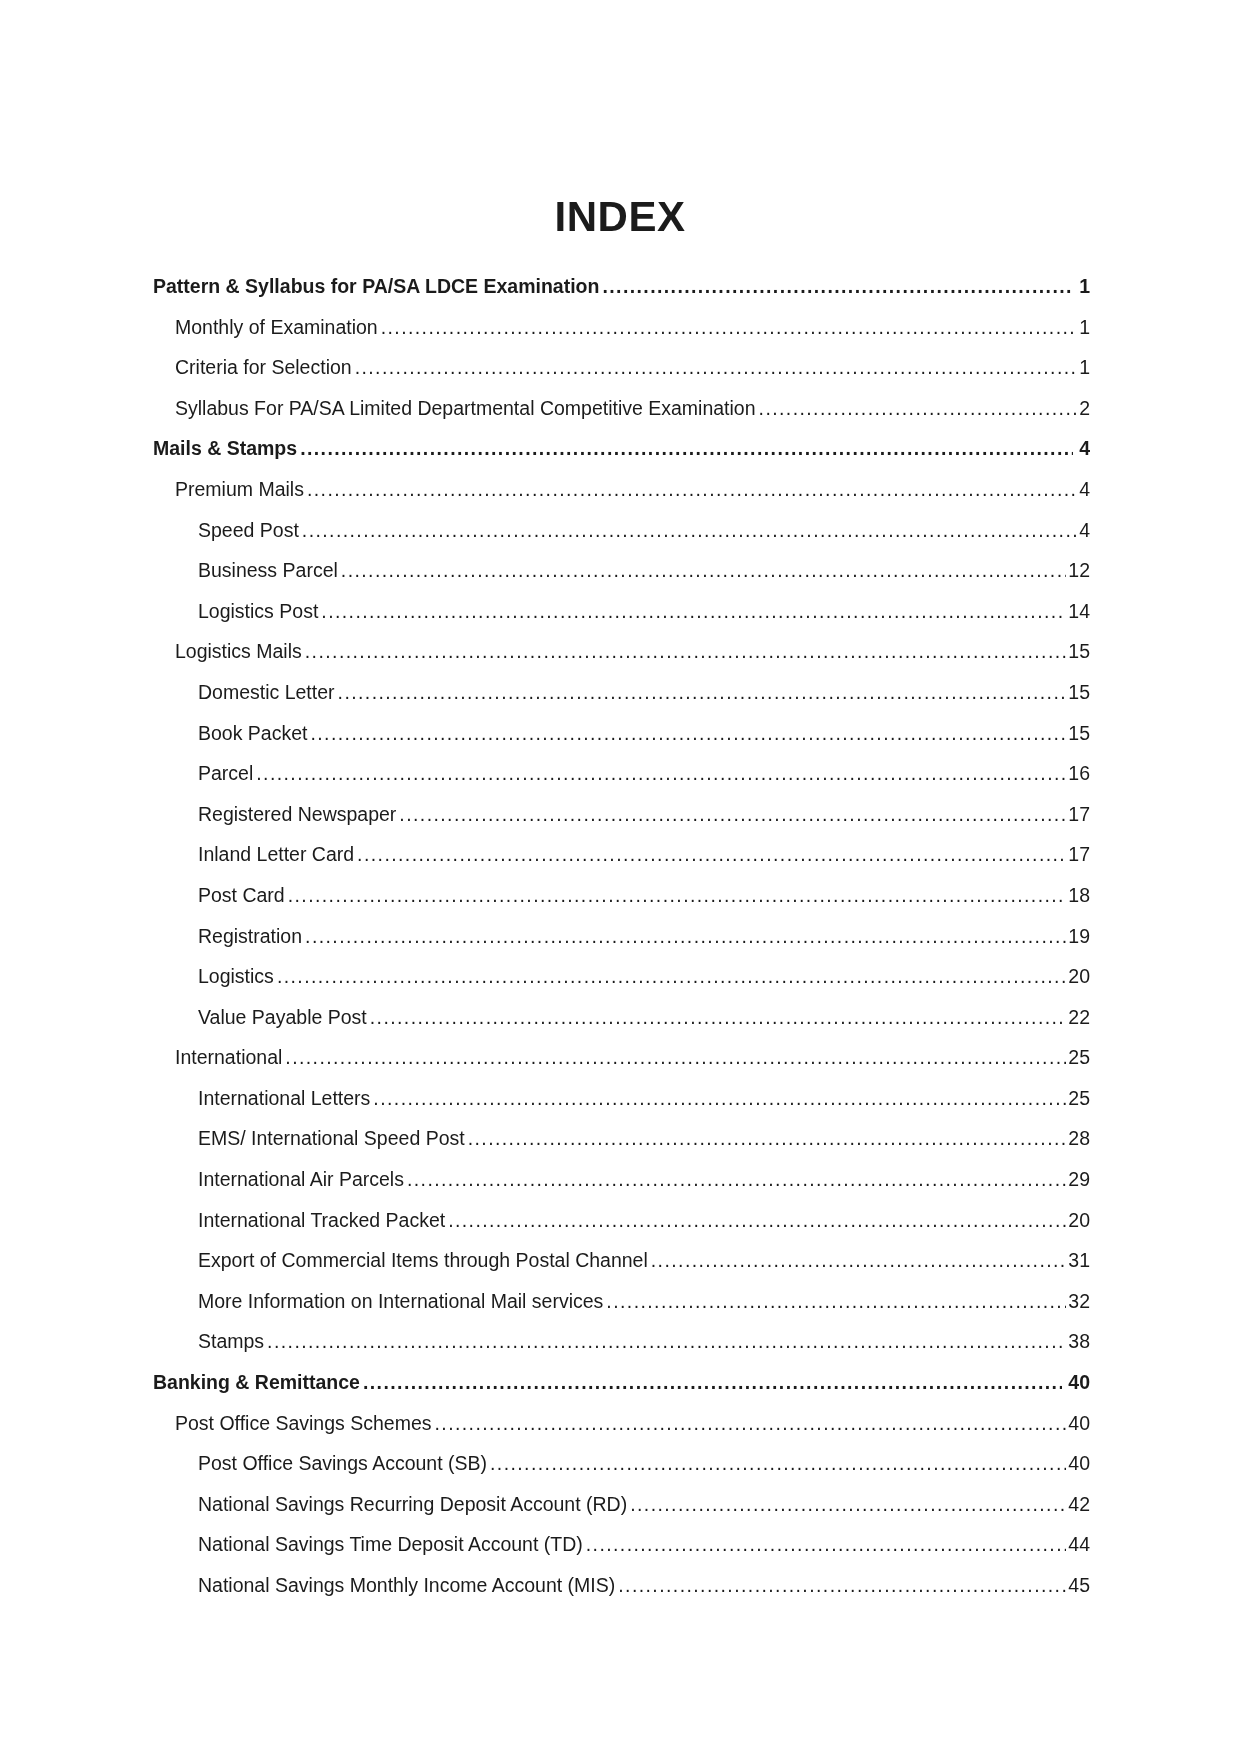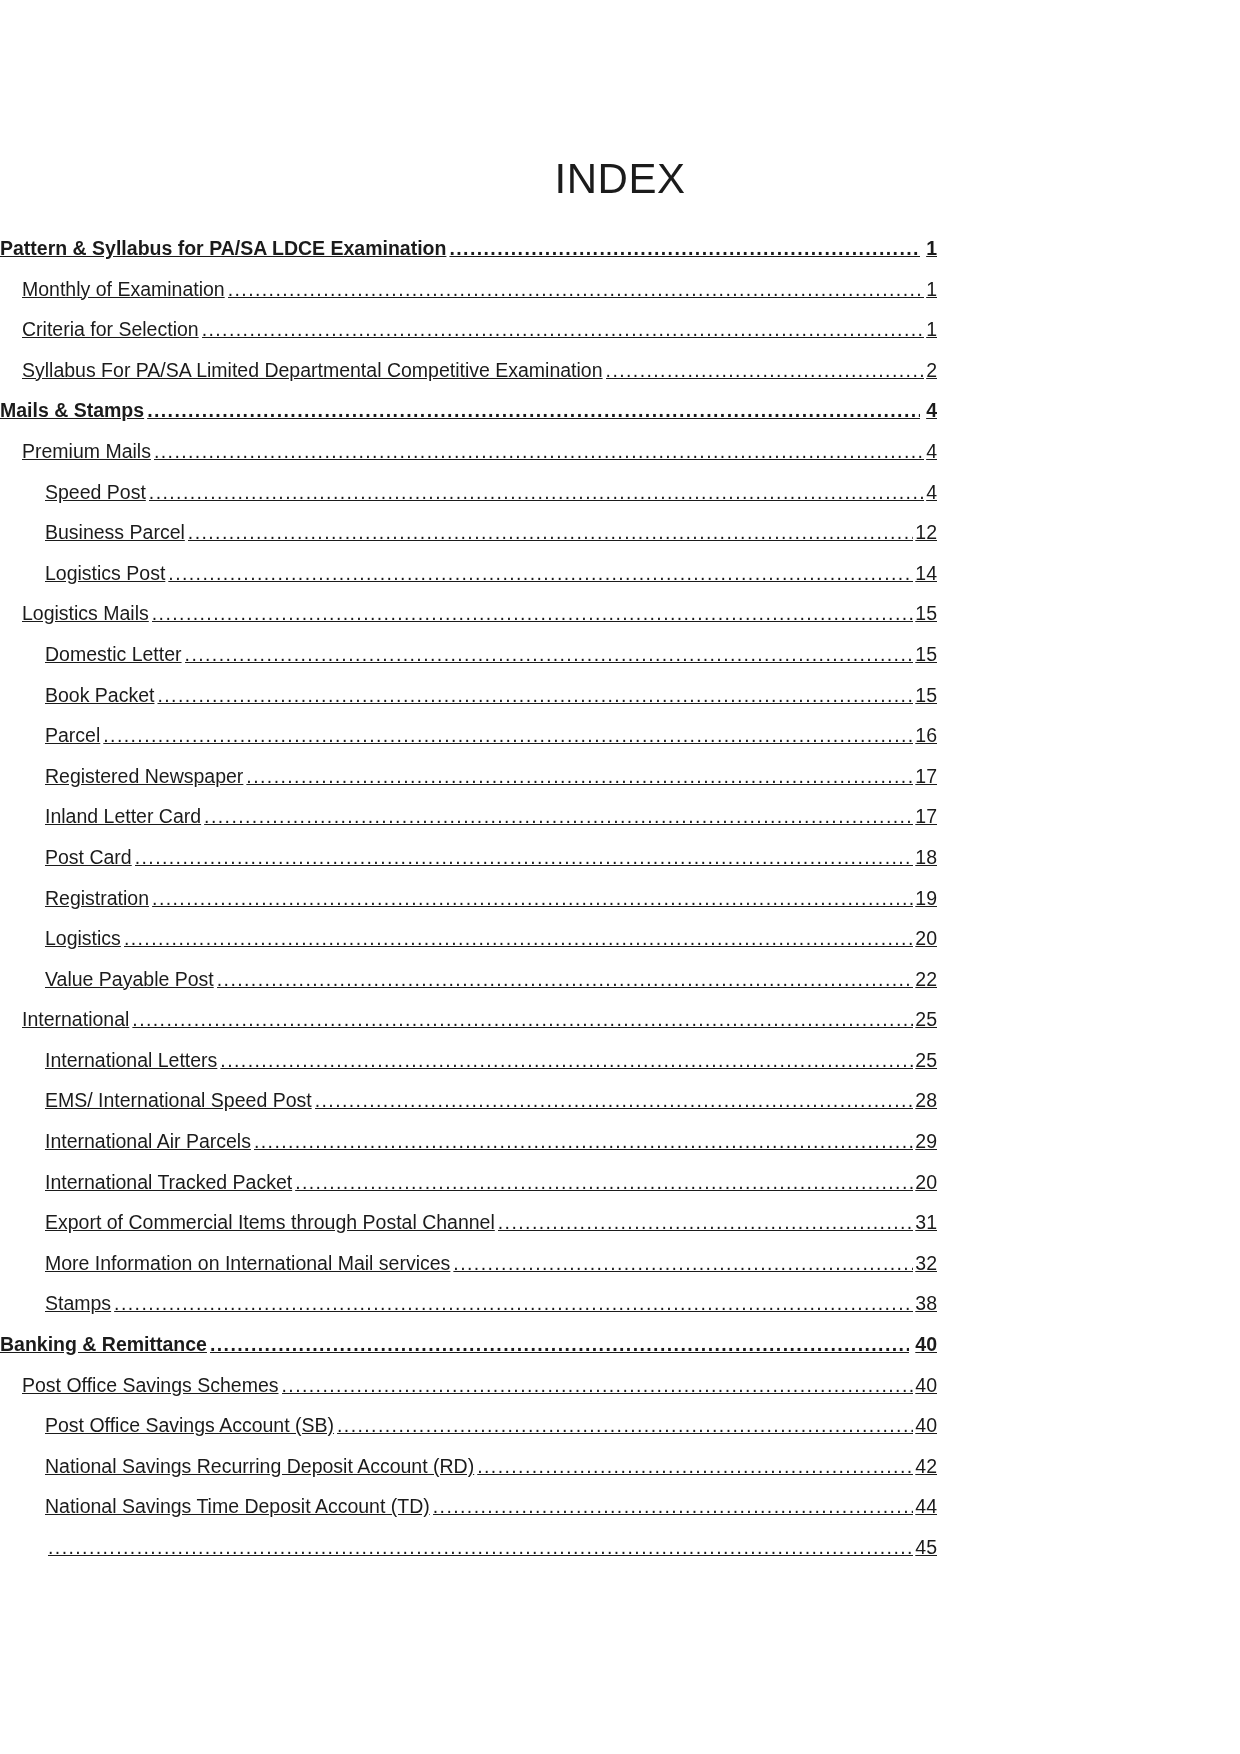--- a/index.html
+++ b/index.html
@@ -13,29 +13,30 @@
   }
   .page {
     width: 1240px;
     height: 1754px;
     background: #ffffff;
     padding-top: 156px;
   }
   .doc-title {
     text-align: center;
     font-size: 42px;
-    font-weight: 400;
+    font-weight: 700;
     line-height: 46px;
     letter-spacing: 0.5px;
     color: #1b1b1b;
+    margin-top: 38px;
   }
   .toc {
+    margin-left: 153px;
     width: 937px;
     margin-top: 26px;
-    text-decoration: underline;
   }
   .row {
     display: flex;
     height: 40.6px;
     line-height: 40.6px;
     font-size: 19.5px;
     align-items: stretch;
   }
   .row.l2 { padding-left: 22px; }
   .row.l3 { padding-left: 45px; }
@@ -215,17 +216,18 @@
         <span class="label">National Savings Recurring Deposit Account (RD)</span>
         <span class="dots"></span>
         <span class="num">42</span>
       </div>
       <div class="row l3">
         <span class="label">National Savings Time Deposit Account (TD)</span>
         <span class="dots"></span>
         <span class="num">44</span>
       </div>
       <div class="row l3">
+        <span class="label">National Savings Monthly Income Account (MIS)</span>
         <span class="dots"></span>
         <span class="num">45</span>
       </div>
     </div>
 </div>
 
 </body></html>

